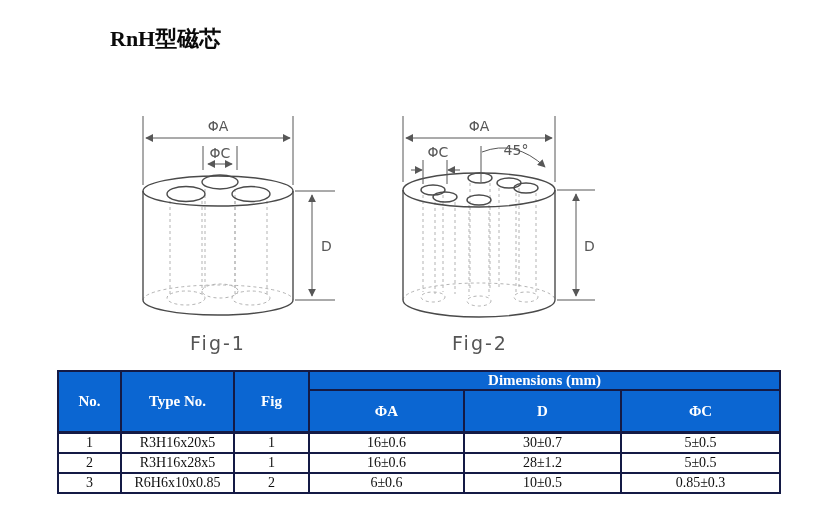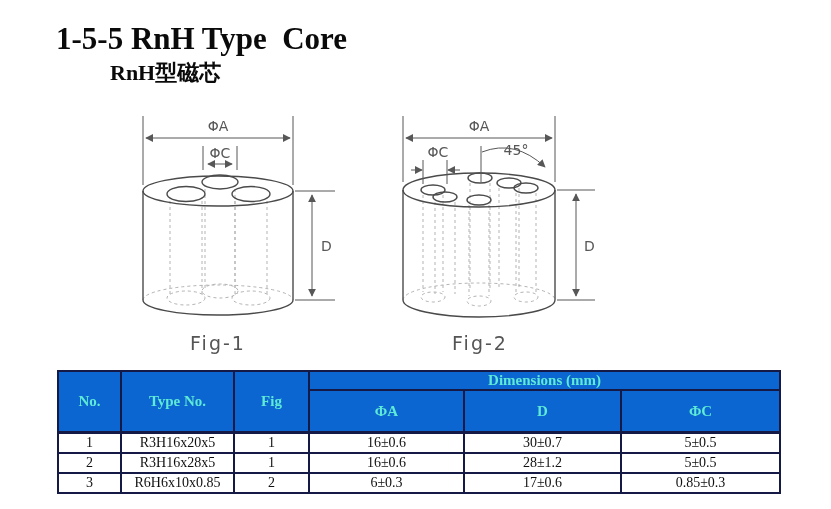--- a/index.html
+++ b/index.html
@@ -11,33 +11,32 @@
   .title-line2{font-size:22px;font-weight:bold;line-height:33px;padding-left:54px;}
   
   .fig1-svg{position:absolute;left:128px;top:110px;}
   .fig2-svg{position:absolute;left:383px;top:110px;}
   .dimtext{font-family:"DejaVu Sans",sans-serif;font-size:14px;fill:#575757;}
   .captext{font-family:"DejaVu Sans",sans-serif;font-size:19px;fill:#555;letter-spacing:2px;}
   
   .spec-table{position:absolute;left:57px;top:370px;border-collapse:collapse;table-layout:fixed;
               width:722px;}
   .spec-table th,.spec-table td{border:2px solid #141a45;padding:0;text-align:center;vertical-align:middle;overflow:hidden;}
-  .spec-table thead th{background:#0b66d2;color:#5eead4;font-weight:bold;font-size:15px;}
+  .spec-table thead th{background:#0b66d2;color:#ffffff;font-weight:bold;font-size:15px;}
   .spec-table .hdr-top{height:17px;}
   .spec-table .hdr-sub th{height:40px;border-bottom:3px solid #141a45;}
   .spec-table th[rowspan]{border-bottom:3px solid #141a45;}
   .spec-table tbody td{height:18px;font-size:14px;color:#101010;background:#ffffff;}
 </style>
 </head>
 <body>
 
 <div class="page">
 
   <div class="title-block">
-    <div class="title-line1">1-5-5 RnH Type  Core</div>
     <div class="title-line2">RnH型磁芯</div>
   </div>
 
   <svg class="fig1-svg" width="212" height="250" viewBox="0 0 212 250">
     <defs>
       <marker id="ar1" viewBox="0 0 10 10" refX="9" refY="5" markerWidth="8" markerHeight="8" orient="auto-start-reverse">
         <path d="M0,0 L10,5 L0,10 z" fill="#575757"></path>
       </marker>
     </defs>
 
@@ -194,20 +193,20 @@
         <td>R3H16x28x5</td>
         <td>1</td>
         <td>16±0.6</td>
         <td>28±1.2</td>
         <td>5±0.5</td>
       </tr>
       <tr>
         <td>3</td>
         <td>R6H6x10x0.85</td>
         <td>2</td>
-        <td>6±0.3</td>
-        <td>17±0.6</td>
+        <td>6±0.6</td>
+        <td>10±0.5</td>
         <td>0.85±0.3</td>
       </tr>
     </tbody>
   </table>
 
 </div>
 
 </body></html>

